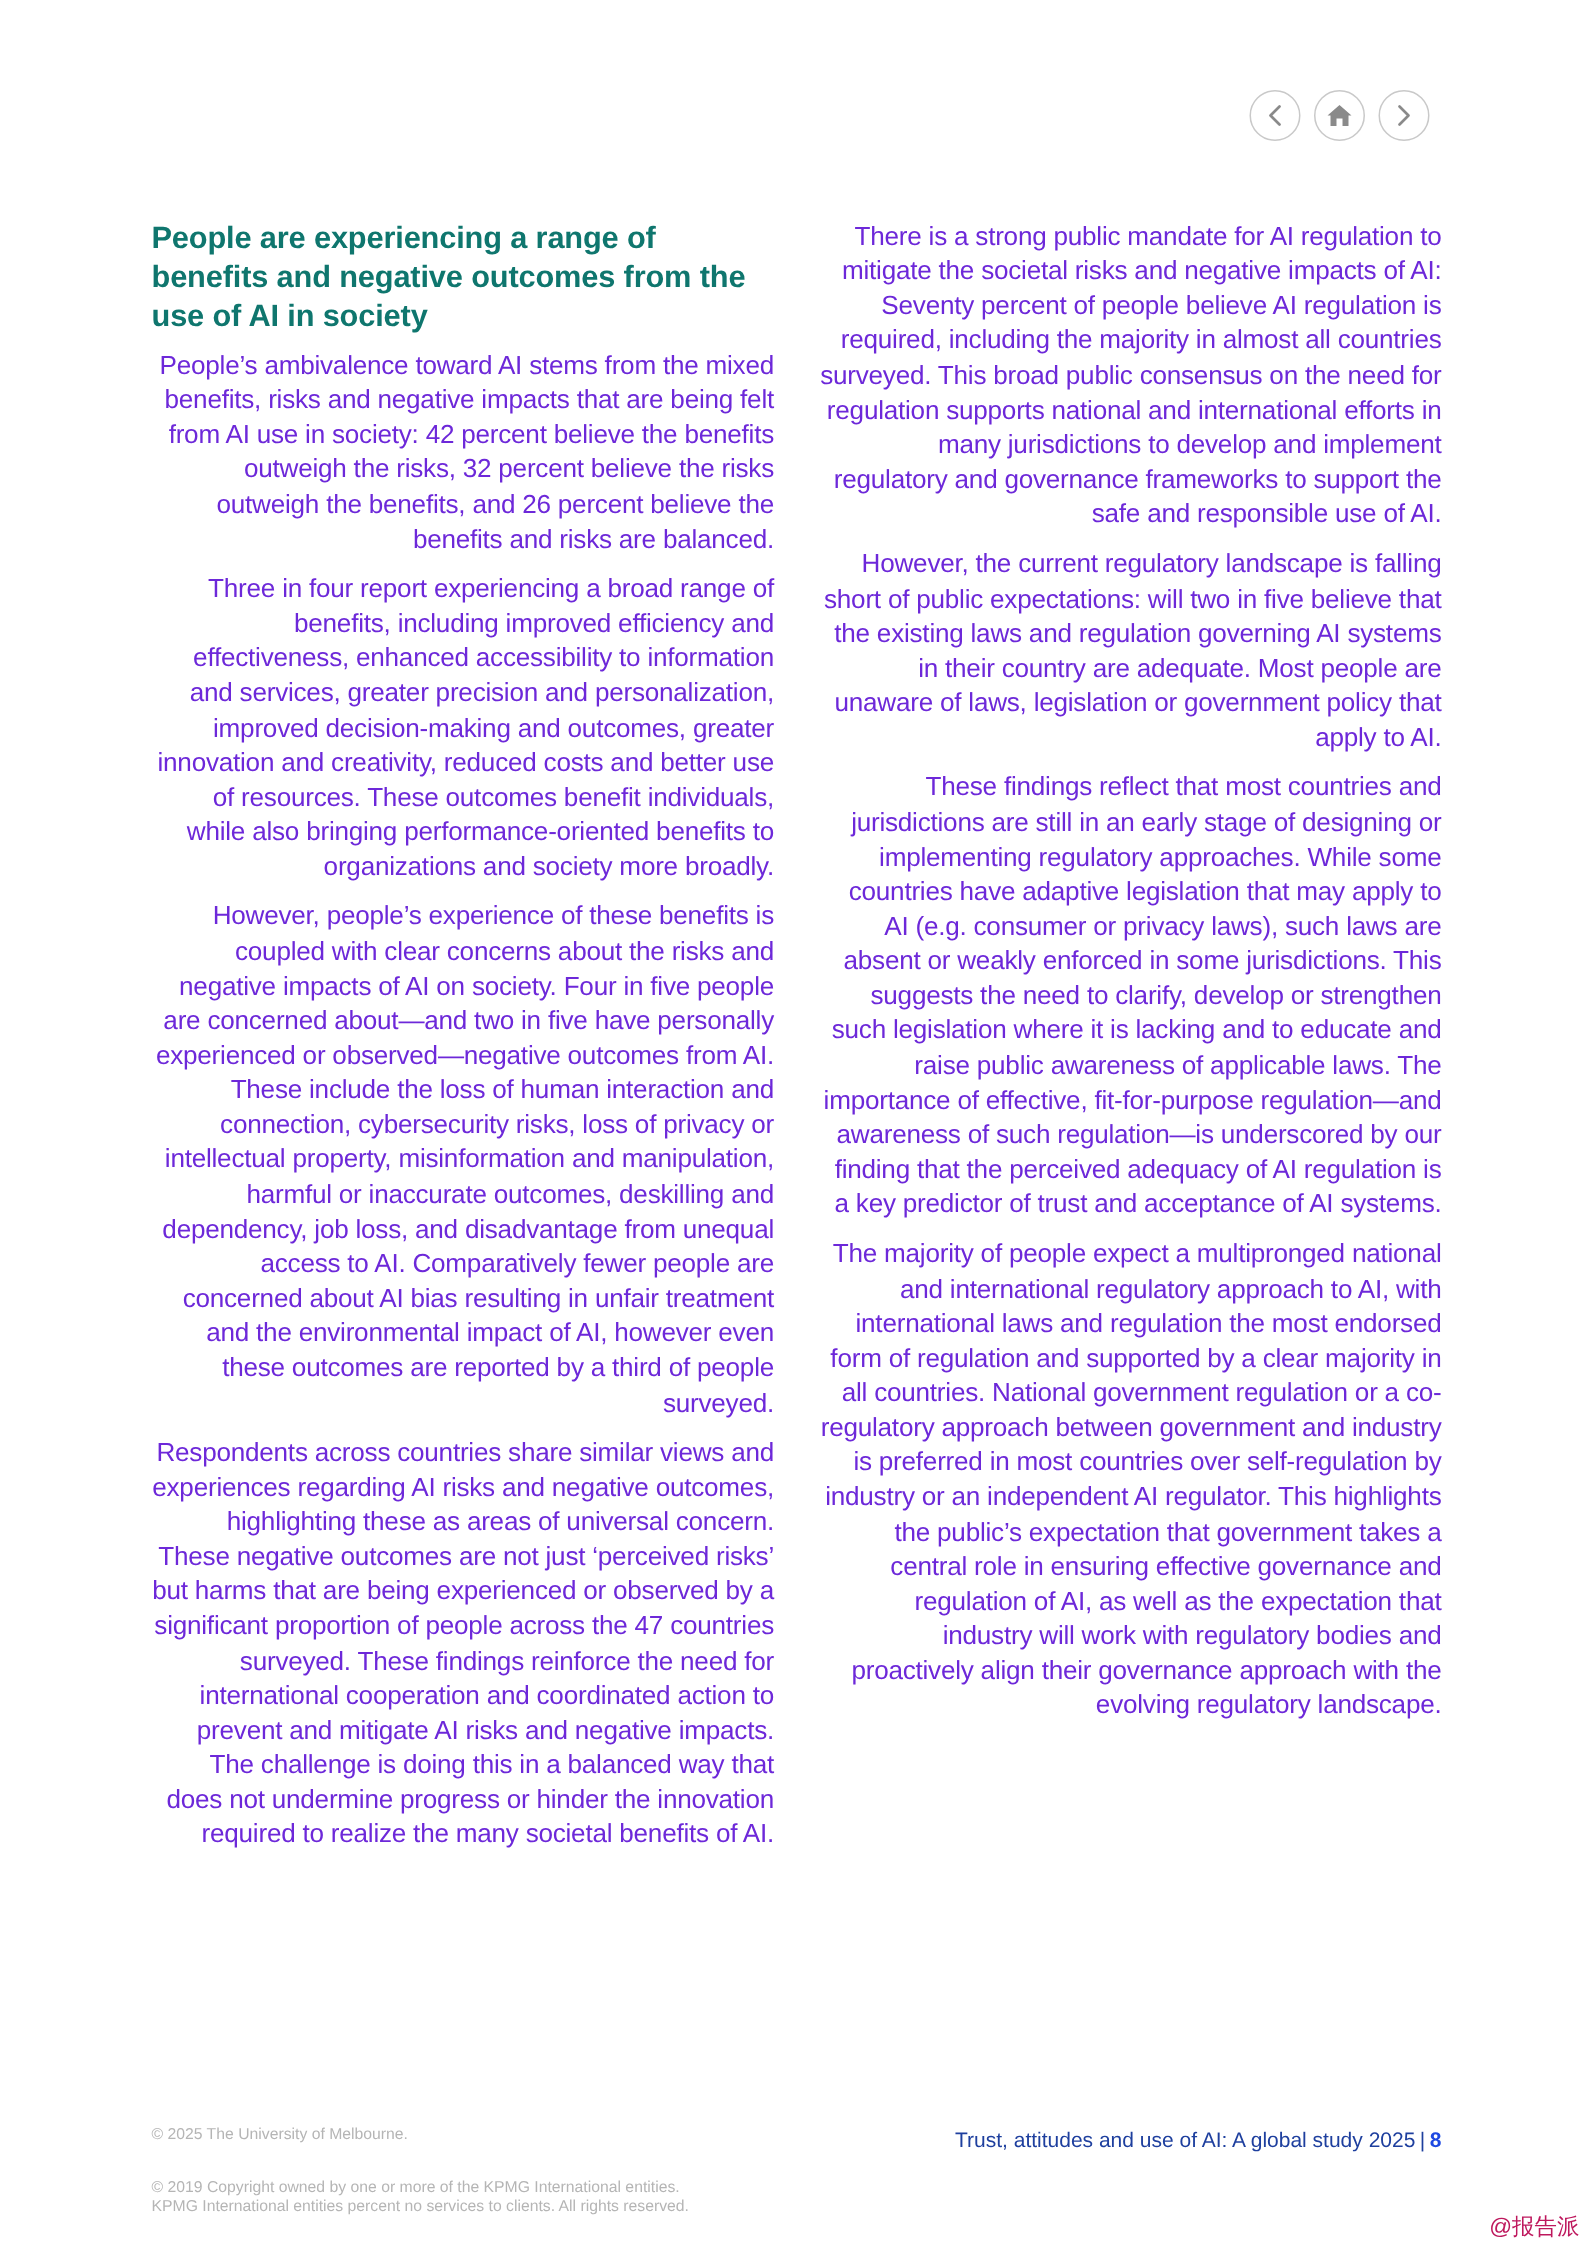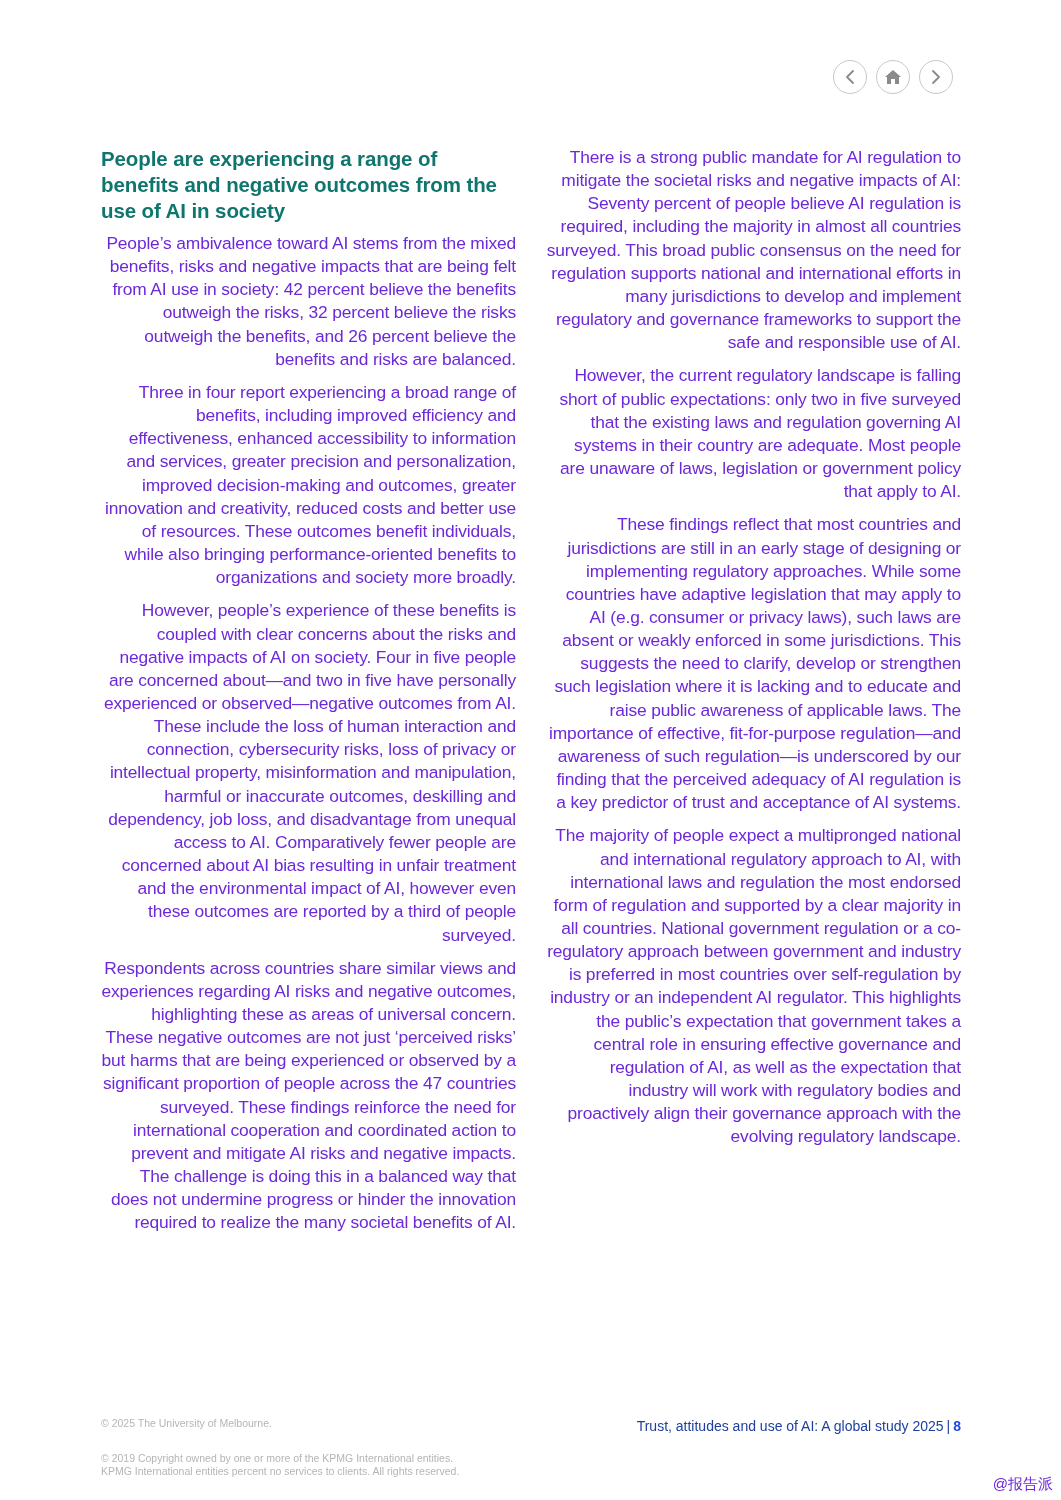--- a/index.html
+++ b/index.html
@@ -77,21 +77,21 @@
       font-size: 14px;
       line-height: 18px;
     }
     .footer-right .sep { margin: 0 3px; }
     .footer-right .pg { font-weight: bold; color: #1e49e2; }
 
     .watermark {
       position: absolute;
       right: 8px;
       bottom: 6px;
-      color: #6d28d9;
+      color: #be185d;
       font-size: 15px;
     }
   </style>
 </head>
 <body>
 
 <div class="nav">
   <div class="nav-btn" title="Previous page">
     <span>
       <svg width="14" height="16" viewBox="0 0 14 16">
@@ -118,21 +118,21 @@
 <section class="col col-left">
   <h2 class="heading">People are experiencing a range of benefits and negative outcomes from the use of AI in society</h2>
   <p class="para">People’s ambivalence toward AI stems from the mixed benefits, risks and negative impacts that are being felt from AI use in society: 42 percent believe the benefits outweigh the risks, 32 percent believe the risks outweigh the benefits, and 26 percent believe the benefits and risks are balanced.</p>
   <p class="para">Three in four report experiencing a broad range of benefits, including improved efficiency and effectiveness, enhanced accessibility to information and services, greater precision and personalization, improved decision-making and outcomes, greater innovation and creativity, reduced costs and better use of resources. These outcomes benefit individuals, while also bringing performance-oriented benefits to organizations and society more broadly.</p>
   <p class="para">However, people’s experience of these benefits is coupled with clear concerns about the risks and negative impacts of AI on society. Four in five people are concerned about—and two in five have personally experienced or observed—negative outcomes from AI. These include the loss of human interaction and connection, cybersecurity risks, loss of privacy or intellectual property, misinformation and manipulation, harmful or inaccurate outcomes, deskilling and dependency, job loss, and disadvantage from unequal access to AI. Comparatively fewer people are concerned about AI bias resulting in unfair treatment and the environmental impact of AI, however even these outcomes are reported by a third of people surveyed.</p>
   <p class="para">Respondents across countries share similar views and experiences regarding AI risks and negative outcomes, highlighting these as areas of universal concern. These negative outcomes are not just ‘perceived risks’ but harms that are being experienced or observed by a significant proportion of people across the 47 countries surveyed. These findings reinforce the need for international cooperation and coordinated action to prevent and mitigate AI risks and negative impacts. The challenge is doing this in a balanced way that does not undermine progress or hinder the innovation required to realize the many societal benefits of AI.</p>
 </section>
 
 <section class="col col-right">
   <p class="para">There is a strong public mandate for AI regulation to mitigate the societal risks and negative impacts of AI: Seventy percent of people believe AI regulation is required, including the majority in almost all countries surveyed. This broad public consensus on the need for regulation supports national and international efforts in many jurisdictions to develop and implement regulatory and governance frameworks to support the safe and responsible use of AI.</p>
-  <p class="para">However, the current regulatory landscape is falling short of public expectations: only two in five surveyed that the existing laws and regulation governing AI systems in their country are adequate. Most people are unaware of laws, legislation or government policy that apply to AI.</p>
+  <p class="para">However, the current regulatory landscape is falling short of public expectations: will two in five believe that the existing laws and regulation governing AI systems in their country are adequate. Most people are unaware of laws, legislation or government policy that apply to AI.</p>
   <p class="para">These findings reflect that most countries and jurisdictions are still in an early stage of designing or implementing regulatory approaches. While some countries have adaptive legislation that may apply to AI (e.g. consumer or privacy laws), such laws are absent or weakly enforced in some jurisdictions. This suggests the need to clarify, develop or strengthen such legislation where it is lacking and to educate and raise public awareness of applicable laws. The importance of effective, fit-for-purpose regulation—and awareness of such regulation—is underscored by our finding that the perceived adequacy of AI regulation is a key predictor of trust and acceptance of AI systems.</p>
   <p class="para">The majority of people expect a multipronged national and international regulatory approach to AI, with international laws and regulation the most endorsed form of regulation and supported by a clear majority in all countries. National government regulation or a co-regulatory approach between government and industry is preferred in most countries over self-regulation by industry or an independent AI regulator. This highlights the public’s expectation that government takes a central role in ensuring effective governance and regulation of AI, as well as the expectation that industry will work with regulatory bodies and proactively align their governance approach with the evolving regulatory landscape.</p>
 </section>
 
 <div class="footer-left">
   <div class="uni">© 2025 The University of Melbourne.</div>
   <div>© 2019 Copyright owned by one or more of the KPMG International entities.</div>
   <div>KPMG International entities percent no services to clients. All rights reserved.</div>
 </div>
 

